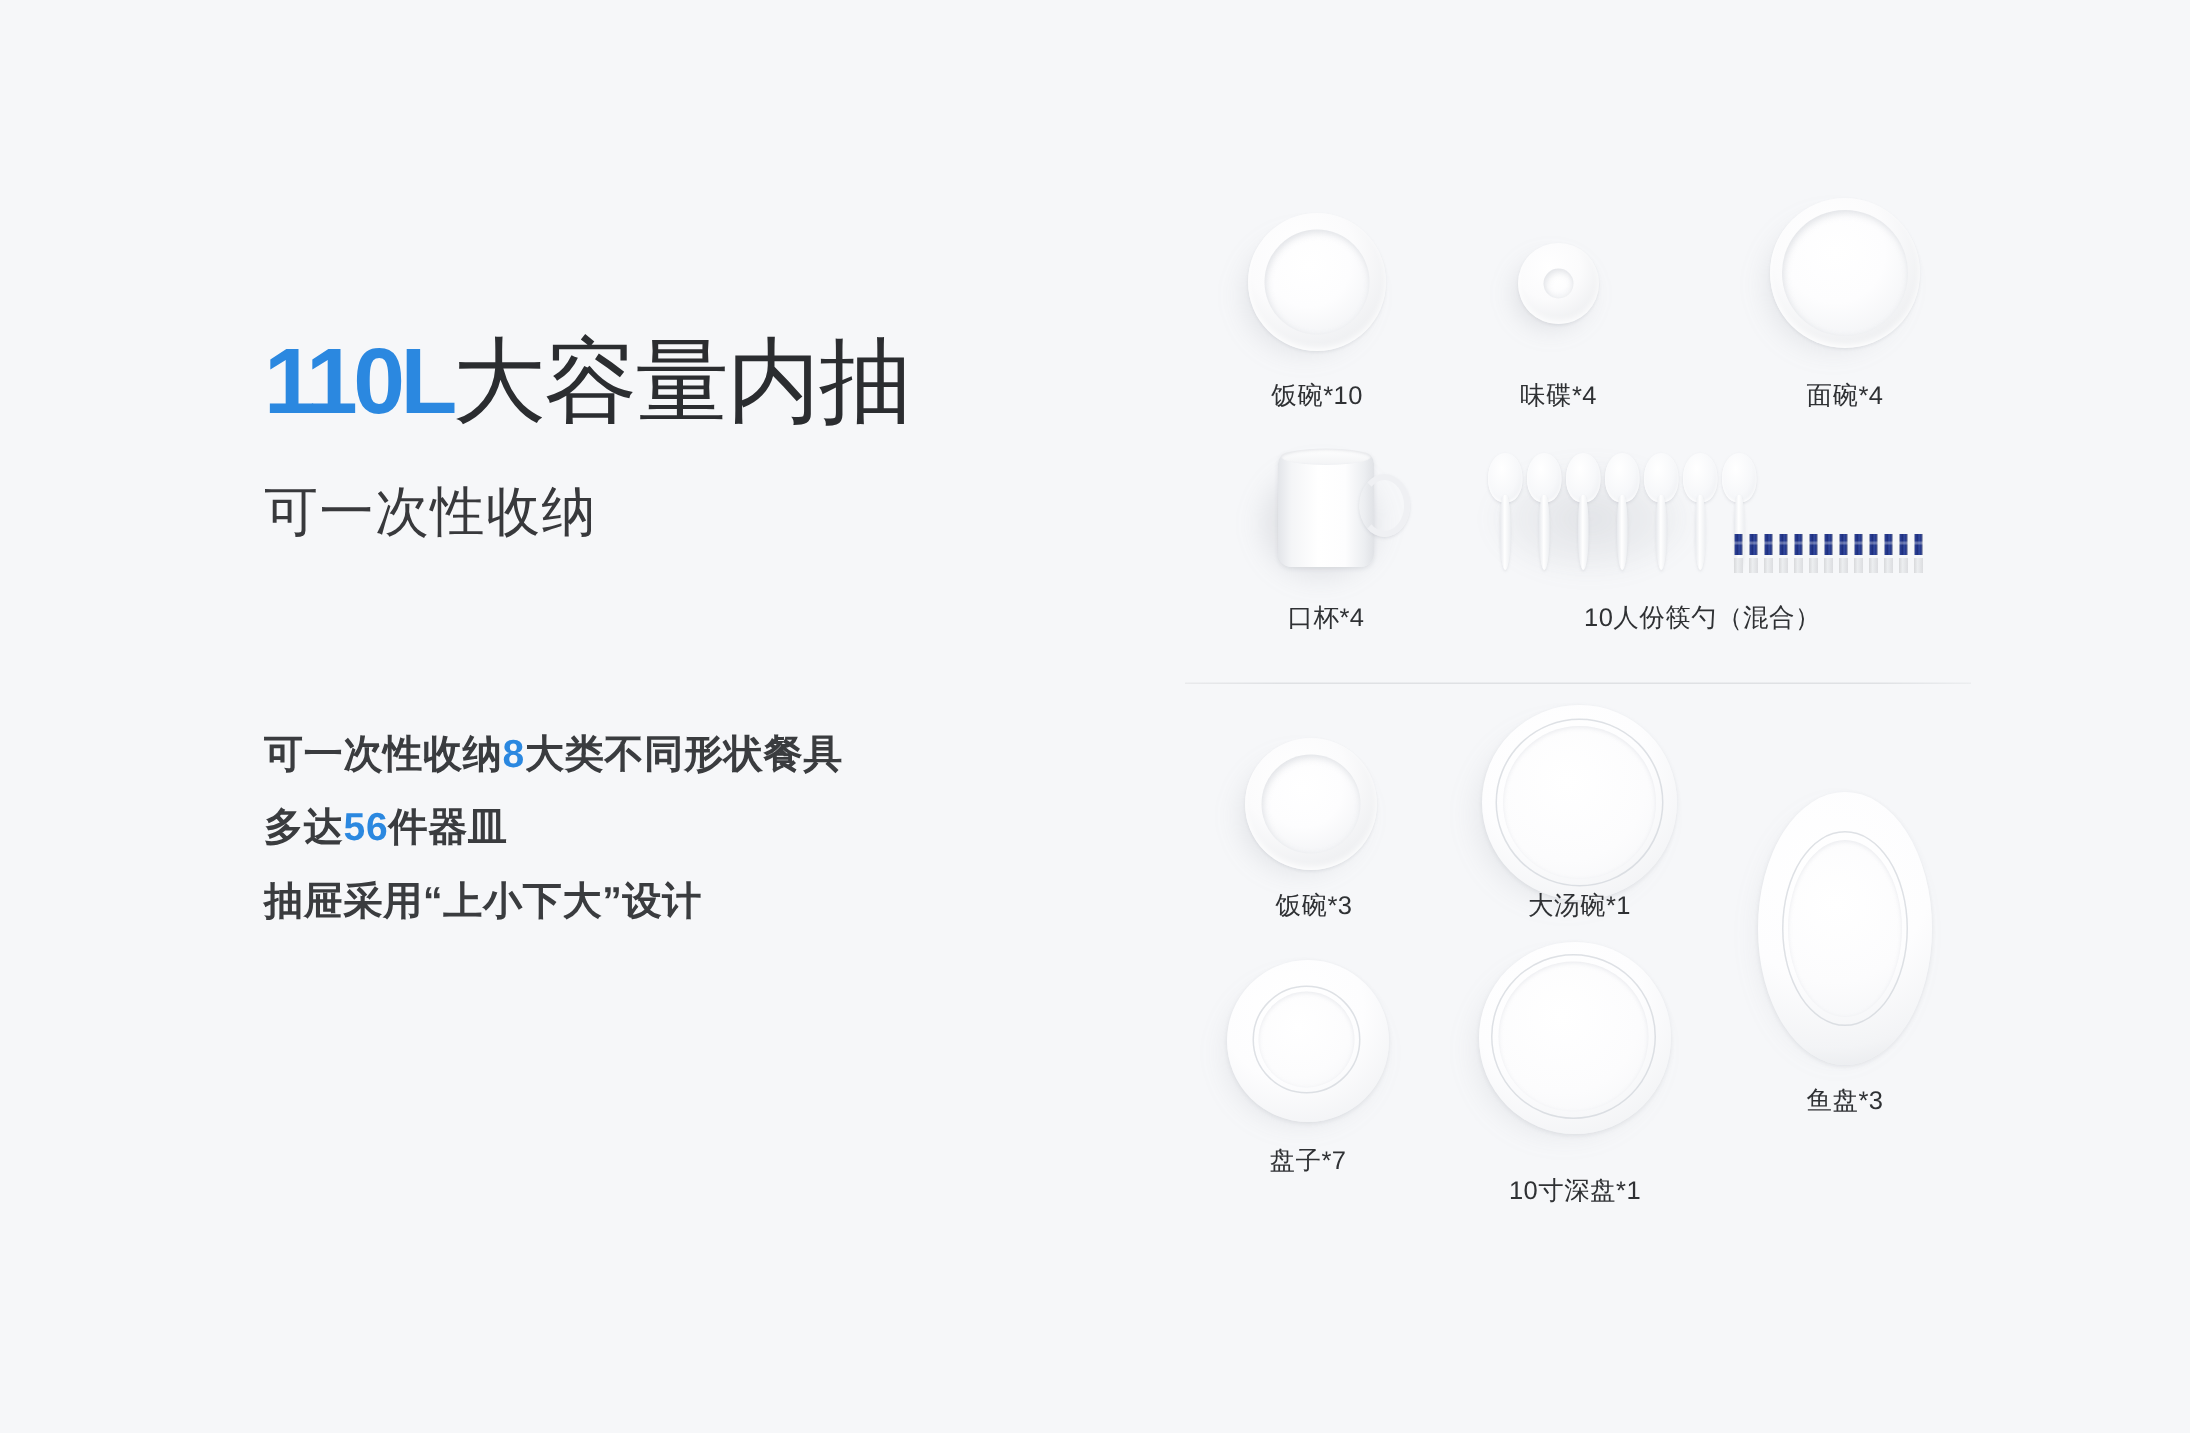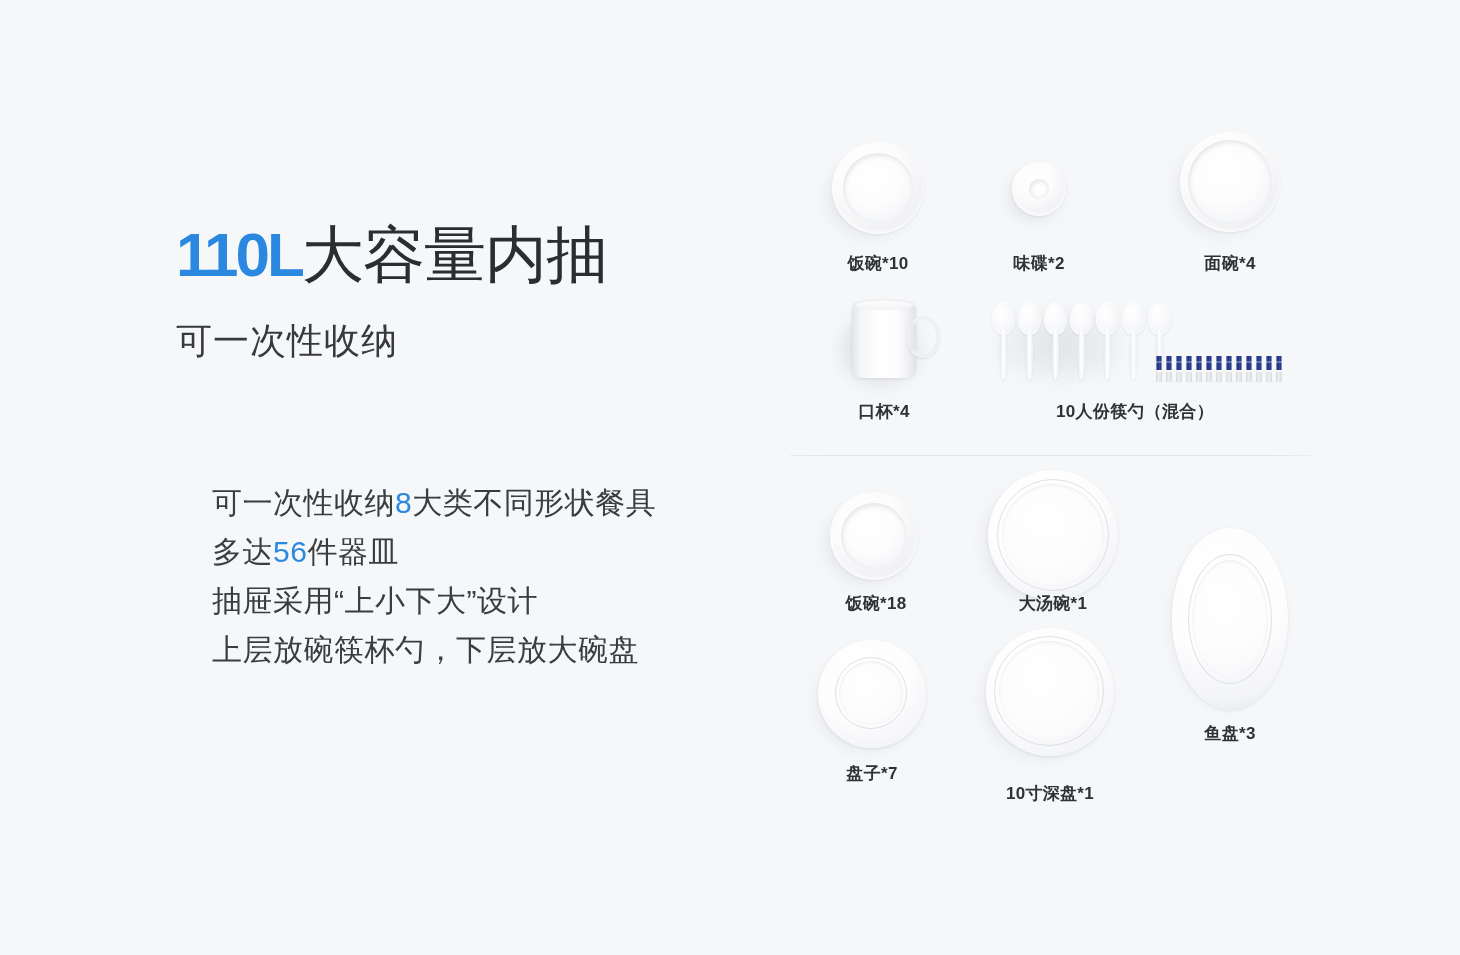--- a/index.html
+++ b/index.html
@@ -20,35 +20,35 @@
   .headline .accent {
     color:#2b88e0; font-weight:700; letter-spacing:-3px;
     font-family:"Liberation Sans", sans-serif;
   }
   .subhead {
     margin-top:30px; font-size:36px; color:#38393c;
     font-weight:400; letter-spacing:1px;
   }
   .body-copy { position:absolute; left:176px; top:478px; width:600px; }
   .body-line {
-    font-size:30px; line-height:49px; color:#3a3c3f;
-    font-weight:400; letter-spacing:0.5px; white-space:nowrap;margin-left:36px;
+    font-size:26px; line-height:49px; color:#3a3c3f;
+    font-weight:700; letter-spacing:0.5px; white-space:nowrap;
   }
   .body-line .hl { color:#2b88e0; }
 
   
   .panel { position:absolute; left:790px; top:110px; width:530px; height:720px; }
   .divider {
     position:absolute; left:790px; top:455px; width:524px; height:1px;
     background:linear-gradient(to right,#e9eaec,#dfe1e4 12%,#dfe1e4 88%,#eceef0);
   }
   .item { position:absolute; }
   .caption {
     position:absolute; width:260px; text-align:center;
-    font-size:17px; color:#2f3134; letter-spacing:0.3px; white-space:nowrap;font-weight:bold;
+    font-size:17px; color:#2f3134; letter-spacing:0.3px; white-space:nowrap;
   }
 
   
   .shadow {
     position:absolute; border-radius:50%;
     background:radial-gradient(ellipse at 50% 50%, rgba(120,126,138,0.30), rgba(120,126,138,0.10) 55%, rgba(120,126,138,0) 72%);
     filter:blur(7px);
   }
 
   
@@ -144,41 +144,40 @@
 
   <div class="copy">
     <div class="headline"><span class="accent">110L</span><span>大容量内抽</span></div>
     <div class="subhead">可一次性收纳</div>
   </div>
 
   <div class="body-copy">
     <div class="body-line"><span>可一次性收纳</span><span class="hl">8</span><span>大类不同形状餐具</span></div>
     <div class="body-line"><span>多达</span><span class="hl">56</span><span>件器皿</span></div>
     <div class="body-line"><span>抽屉采用“上小下大”设计</span></div>
-    <div class="body-line"><span>上层放碗筷杯勺，下层放大碗盘</span></div>
   </div>
 
   <div class="divider"></div>
 
   <div class="panel">
 
     <div class="item">
       <div class="shadow" style="left:32px; top:42px; width:96px; height:90px;"></div>
       <div class="bowl" style="left:42px; top:32px; width:92px; height:92px;">
         <div class="well" style="left:11px; top:11px; width:70px; height:70px;"></div>
       </div>
       <div class="caption" style="left:-42px; top:142px;">饭碗*10</div>
     </div>
 
     <div class="item">
       <div class="shadow" style="left:214px; top:58px; width:60px; height:56px;"></div>
       <div class="bowl" style="left:222px; top:52px; width:54px; height:54px;">
         <div class="well" style="left:17px; top:17px; width:20px; height:20px;"></div>
       </div>
-      <div class="caption" style="left:119px; top:142px;">味碟*2</div>
+      <div class="caption" style="left:119px; top:142px;">味碟*4</div>
     </div>
 
     <div class="item">
       <div class="shadow" style="left:380px; top:30px; width:104px; height:100px;"></div>
       <div class="bowl" style="left:390px; top:22px; width:100px; height:100px;">
         <div class="well" style="left:8px; top:8px; width:84px; height:84px;"></div>
       </div>
       <div class="caption" style="left:310px; top:142px;">面碗*4</div>
     </div>
 
@@ -289,21 +288,21 @@
         </div>
 
       <div class="caption" style="left:215px; top:290px;">10人份筷勺（混合）</div>
     </div>
 
     <div class="item">
       <div class="shadow" style="left:30px; top:390px; width:94px; height:88px;"></div>
       <div class="bowl" style="left:40px; top:382px; width:88px; height:88px;">
         <div class="well" style="left:11px; top:11px; width:66px; height:66px;"></div>
       </div>
-      <div class="caption" style="left:-44px; top:482px;">饭碗*18</div>
+      <div class="caption" style="left:-44px; top:482px;">饭碗*3</div>
     </div>
 
     <div class="item">
       <div class="shadow" style="left:186px; top:368px; width:136px; height:130px;"></div>
       <div class="plate" style="left:198px; top:360px; width:130px; height:130px;">
         <div class="rimline" style="left:9px; top:9px; width:112px; height:112px;"></div>
         <div class="center" style="left:14px; top:14px; width:102px; height:102px;"></div>
       </div>
       <div class="caption" style="left:133px; top:482px;">大汤碗*1</div>
     </div>

